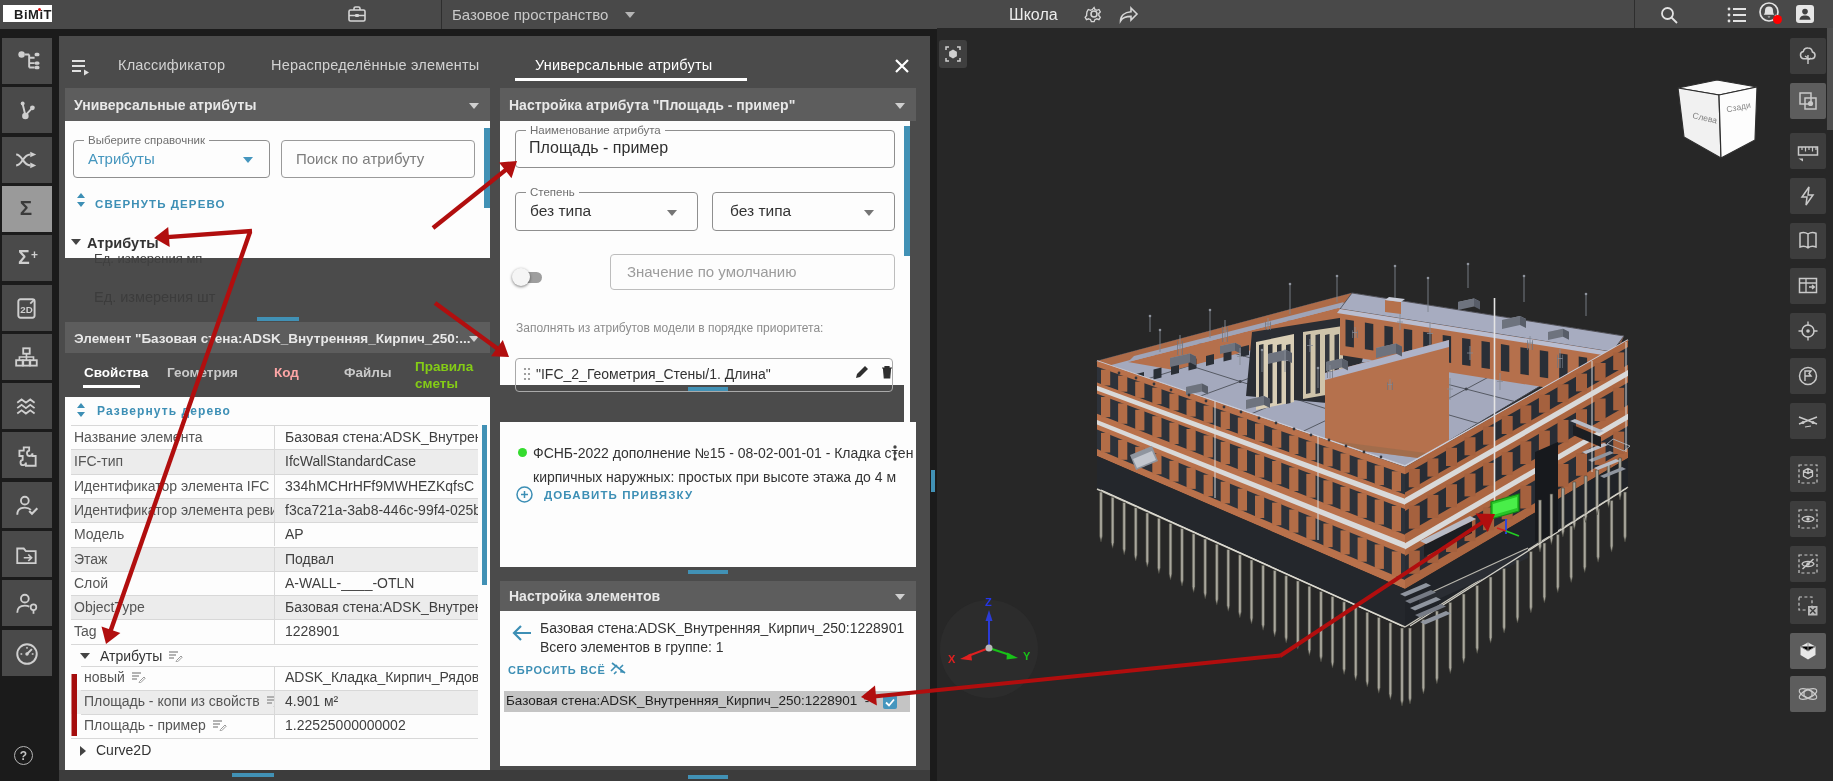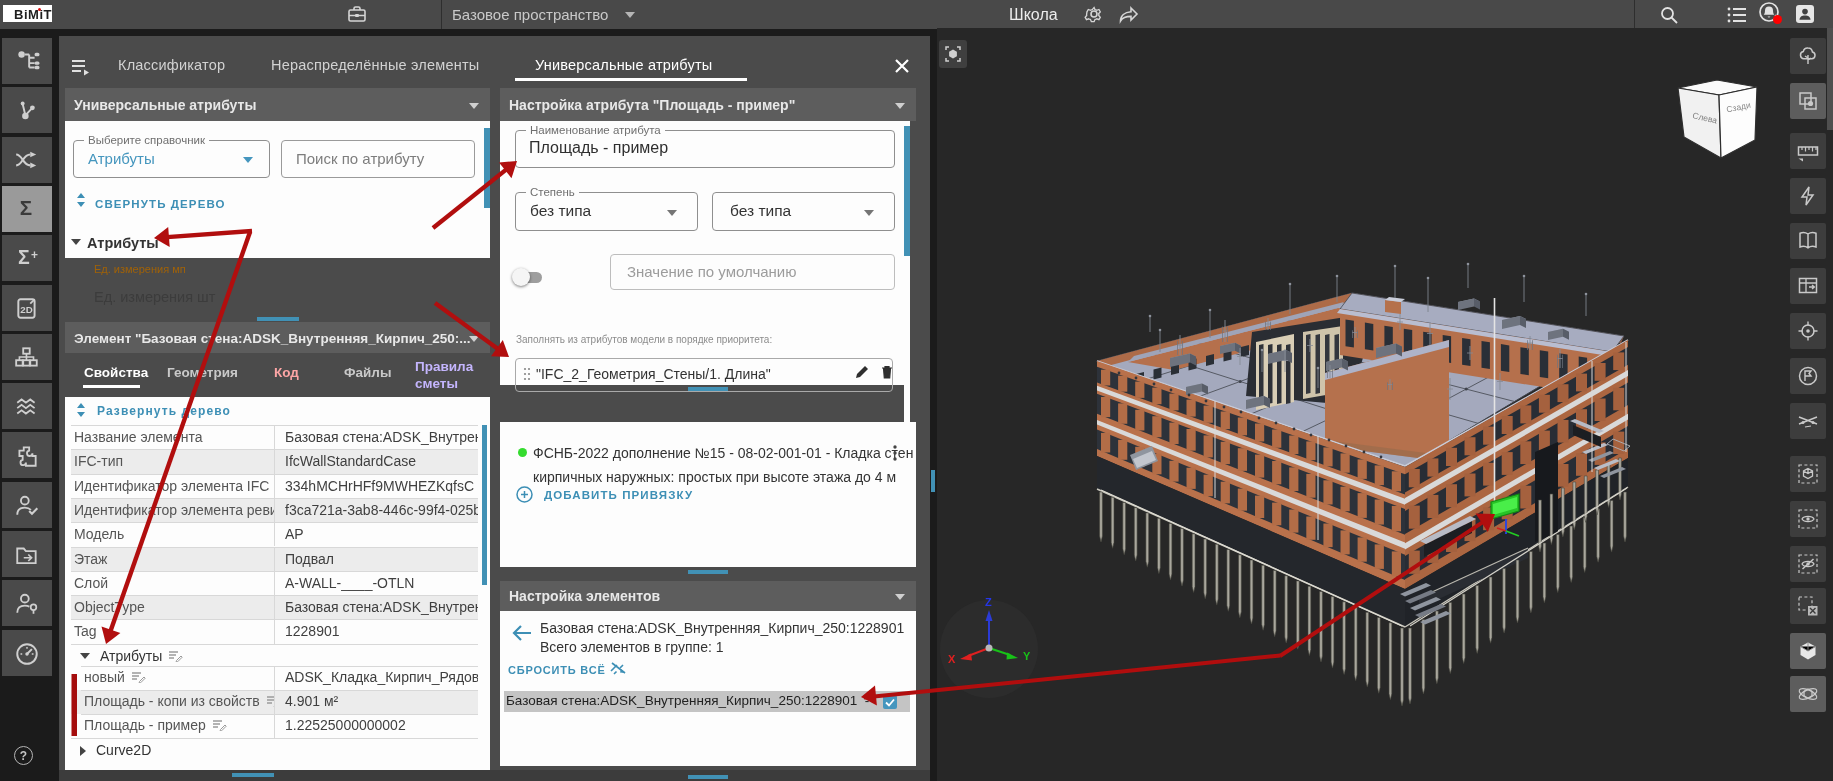--- a/index.html
+++ b/index.html
@@ -200,37 +200,37 @@
    </div>
    <div class="fieldset" style="left:216px;top:19px;width:194px;height:38px;border-color:#9a9a9a">
      <div style="position:absolute;left:14px;top:9px;font-size:15px;color:#7d7d7d">Поиск по атрибуту</div>
    </div>
    <svg width="12" height="16" viewBox="0 0 12 16" style="position:absolute;left:10px;top:71px">
         <path d="M6 1 L10 6 H2 z M6 15 L2 10 h8 z" fill="#3d8fb5"></path>
       </svg>
    <div class="bluelink" style="position:absolute;left:30px;top:77px">СВЕРНУТЬ ДЕРЕВО</div>
    <span class="car-d" style="position:absolute;left:6px;top:118px"></span>
    <div style="position:absolute;left:22px;top:114px;font-size:14.5px;font-weight:bold;color:#333">Атрибуты</div>
-   <div style="position:absolute;left:29px;top:142px;font-size:11px;color:#a16207">Ед. измерения мп</div>
+   <div style="position:absolute;left:29px;top:130px;font-size:13px;color:#404040">Ед. измерения мп</div>
    <div style="position:absolute;left:29px;top:168px;font-size:14.5px;color:#3c3c3c">Ед. измерения шт</div>
    <div class="teal" style="right:0;top:7px;width:6px;height:80px"></div>
  </div>
  <div class="teal" style="left:198px;top:281px;width:42px;height:3.5px"></div>
 
  <div class="hdr" style="left:6px;top:286px;width:425px;height:31px">
       <span>Элемент "Базовая стена:ADSK_Внутренняя_Кирпич_250:...</span>
       <div class="hcaret"></div>
     </div>
  <div class="abs" style="left:6px;top:317px;width:425px;height:44px;background:#4b4b4b">
    <div style="position:absolute;left:19px;top:12px;font-size:13.5px;font-weight:bold;color:#fff">Свойства</div>
    <div class="abs" style="left:18px;top:32px;width:57px;height:2.5px;background:#fff"></div>
    <div style="position:absolute;left:102px;top:12px;font-size:13.5px;font-weight:bold;color:#c9c9c9">Геометрия</div>
    <div style="position:absolute;left:209px;top:12px;font-size:13.5px;font-weight:bold;color:#fca5a5">Код</div>
    <div style="position:absolute;left:279px;top:12px;font-size:13.5px;font-weight:bold;color:#c9c9c9">Файлы</div>
-   <div style="position:absolute;left:350px;top:5px;font-size:13.5px;font-weight:bold;color:#c4b5fd;width:60px;text-align:left;line-height:17px">Правила сметы</div>
+   <div style="position:absolute;left:350px;top:5px;font-size:13.5px;font-weight:bold;color:#84cc16;width:60px;text-align:left;line-height:17px">Правила сметы</div>
  </div>
  <div class="white" style="left:6px;top:361px;width:425px;height:404px">
    <svg width="12" height="16" viewBox="0 0 12 16" style="position:absolute;left:10px;top:5px">
         <path d="M6 1 L10 6 H2 z M6 15 L2 10 h8 z" fill="#3d8fb5"></path>
       </svg>
    <div class="bluelink" style="position:absolute;left:32px;top:7px;font-size:12px">Развернуть дерево</div>
  </div>
 <div class="trow" style="top:389.0px;height:24.3px;background:#fdfdfd">
 <div class="tlab">Название элемента</div>
       <div class="tval">Базовая стена:ADSK_Внутрення...</div>
@@ -318,21 +318,21 @@
    </div>
    <div class="fieldset" style="left:212px;top:71px;width:183px;height:39px">
      <div style="position:absolute;left:17px;top:9px;font-size:15.5px;color:#333">без типа</div>
      <div class="selcaret" style="right:20px;top:17px"></div>
    </div>
    <div class="abs" style="left:17px;top:151px;width:25px;height:11px;border-radius:6px;background:#9e9e9e"></div>
    <div class="abs" style="left:12px;top:147px;width:18px;height:18px;border-radius:50%;background:#f5f5f5;box-shadow:0 1px 3px rgba(0,0,0,.5)"></div>
    <div class="fieldset" style="left:110px;top:133px;width:285px;height:36px;border-color:#bdbdbd">
      <div style="position:absolute;left:16px;top:8px;font-size:15px;color:#9c9c9c">Значение по умолчанию</div>
    </div>
-   <div style="position:absolute;left:16px;top:213px;font-size:10px;color:#8c8c8c">Заполнять из атрибутов модели в порядке приоритета:</div>
+   <div style="position:absolute;left:16px;top:200px;font-size:12px;color:#8c8c8c">Заполнять из атрибутов модели в порядке приоритета:</div>
    <div class="fieldset" style="left:15px;top:237px;width:378px;height:34px;border-color:#a9a9a9;border-radius:4px">
      <svg width="8" height="14" viewBox="0 0 8 14" style="position:absolute;left:7px;top:8px">
           <circle cx="2" cy="2" r="1.1" fill="#888"></circle>
           <circle cx="6" cy="2" r="1.1" fill="#888"></circle>
           <circle cx="2" cy="7" r="1.1" fill="#888"></circle>
           <circle cx="6" cy="7" r="1.1" fill="#888"></circle>
           <circle cx="2" cy="12" r="1.1" fill="#888"></circle>
           <circle cx="6" cy="12" r="1.1" fill="#888"></circle>
         </svg>
      <div style="position:absolute;left:20px;top:7px;font-size:14px;color:#333">"IFC_2_Геометрия_Стены/1. Длина"</div>

